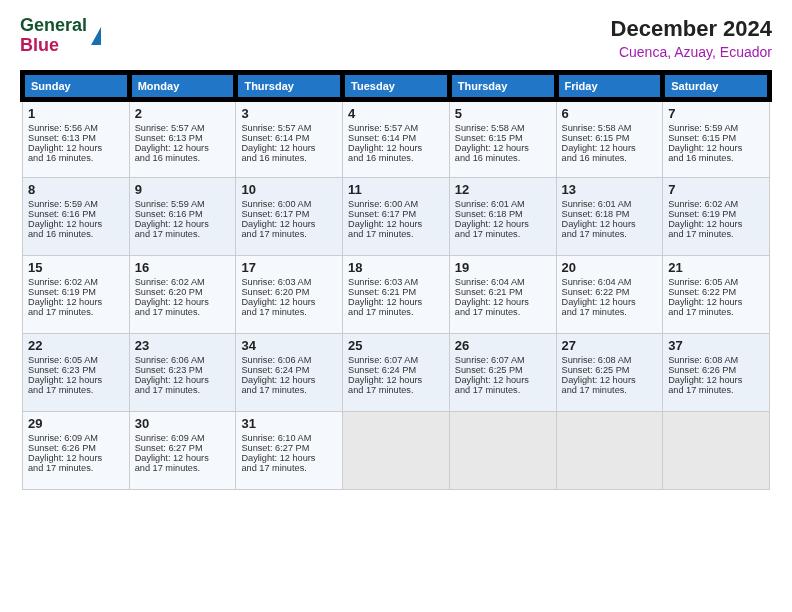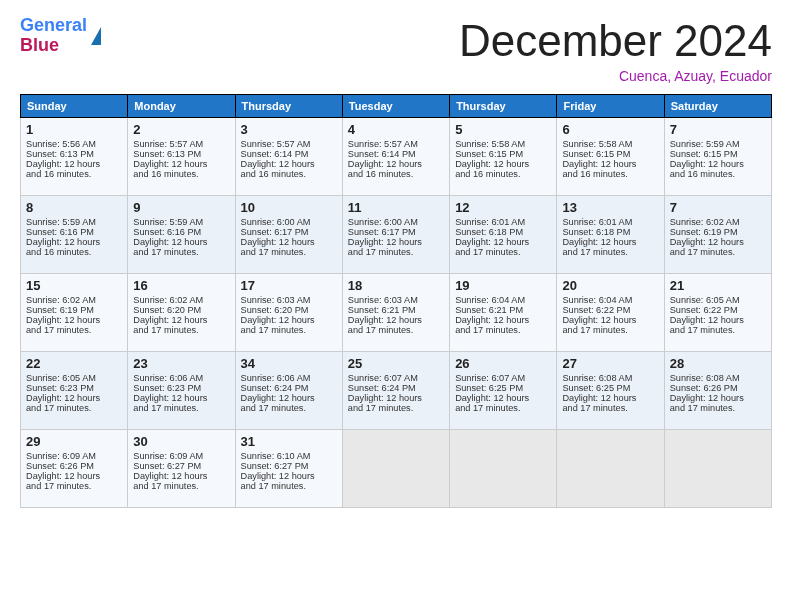--- a/index.html
+++ b/index.html
@@ -24,57 +24,57 @@
     }
     .logo {
       display: flex;
       align-items: center;
     }
     .logo-text {
       font-size: 18px;
       font-weight: bold;
       line-height: 1.1;
     }
-    .logo-general { color: #3b82f6; text-align: right; }
+    .logo-general { color: #14532d; text-align: right; }
     .logo-blue { color: #be185d; }
     .logo-triangle {
       width: 0;
       height: 0;
       border-left: 10px solid transparent;
       border-bottom: 18px solid #1a6faf;
       display: inline-block;
       margin-left: 2px;
       vertical-align: middle;
     }
     .title-block {
       text-align: right;
     }
     .month-title {
-      font-size: 44px;
-      font-weight: normal;
+      font-size: 22px;
+      font-weight: bold;
       color: #222;
     }
     .location-title {
       font-size: 14px;
       color: #a21caf;
       margin-top: 2px;
     }
     table {
       width: 100%;
       border-collapse: collapse;
       table-layout: fixed;
     }
     thead th {
       background: #2176c7;
       color: #fff;
       font-size: 11px;
       font-weight: bold;
       text-align: left;
       padding: 5px 6px;
-      border: 1px solid #000000;
+      border: 5px solid #000000;
     }
     tbody td {
       vertical-align: top;
       font-size: 9.2px;
       color: #333;
       padding: 4px 5px;
       border: 1px solid #ccc;
       height: 78px;
       background: #fff;
     }
@@ -320,21 +320,21 @@
         <span>and 17 minutes.</span>
       </td>
           <td>
         <span class="day-num">27</span>
         <span>Sunrise: 6:08 AM</span><br>
         <span>Sunset: 6:25 PM</span><br>
         <span>Daylight: 12 hours</span><br>
         <span>and 17 minutes.</span>
       </td>
           <td>
-        <span class="day-num">28</span>
+        <span class="day-num">37</span>
         <span>Sunrise: 6:08 AM</span><br>
         <span>Sunset: 6:26 PM</span><br>
         <span>Daylight: 12 hours</span><br>
         <span>and 17 minutes.</span>
       </td>
         </tr>
         <tr>
           <td>
         <span class="day-num">29</span>
         <span>Sunrise: 6:09 AM</span><br>

